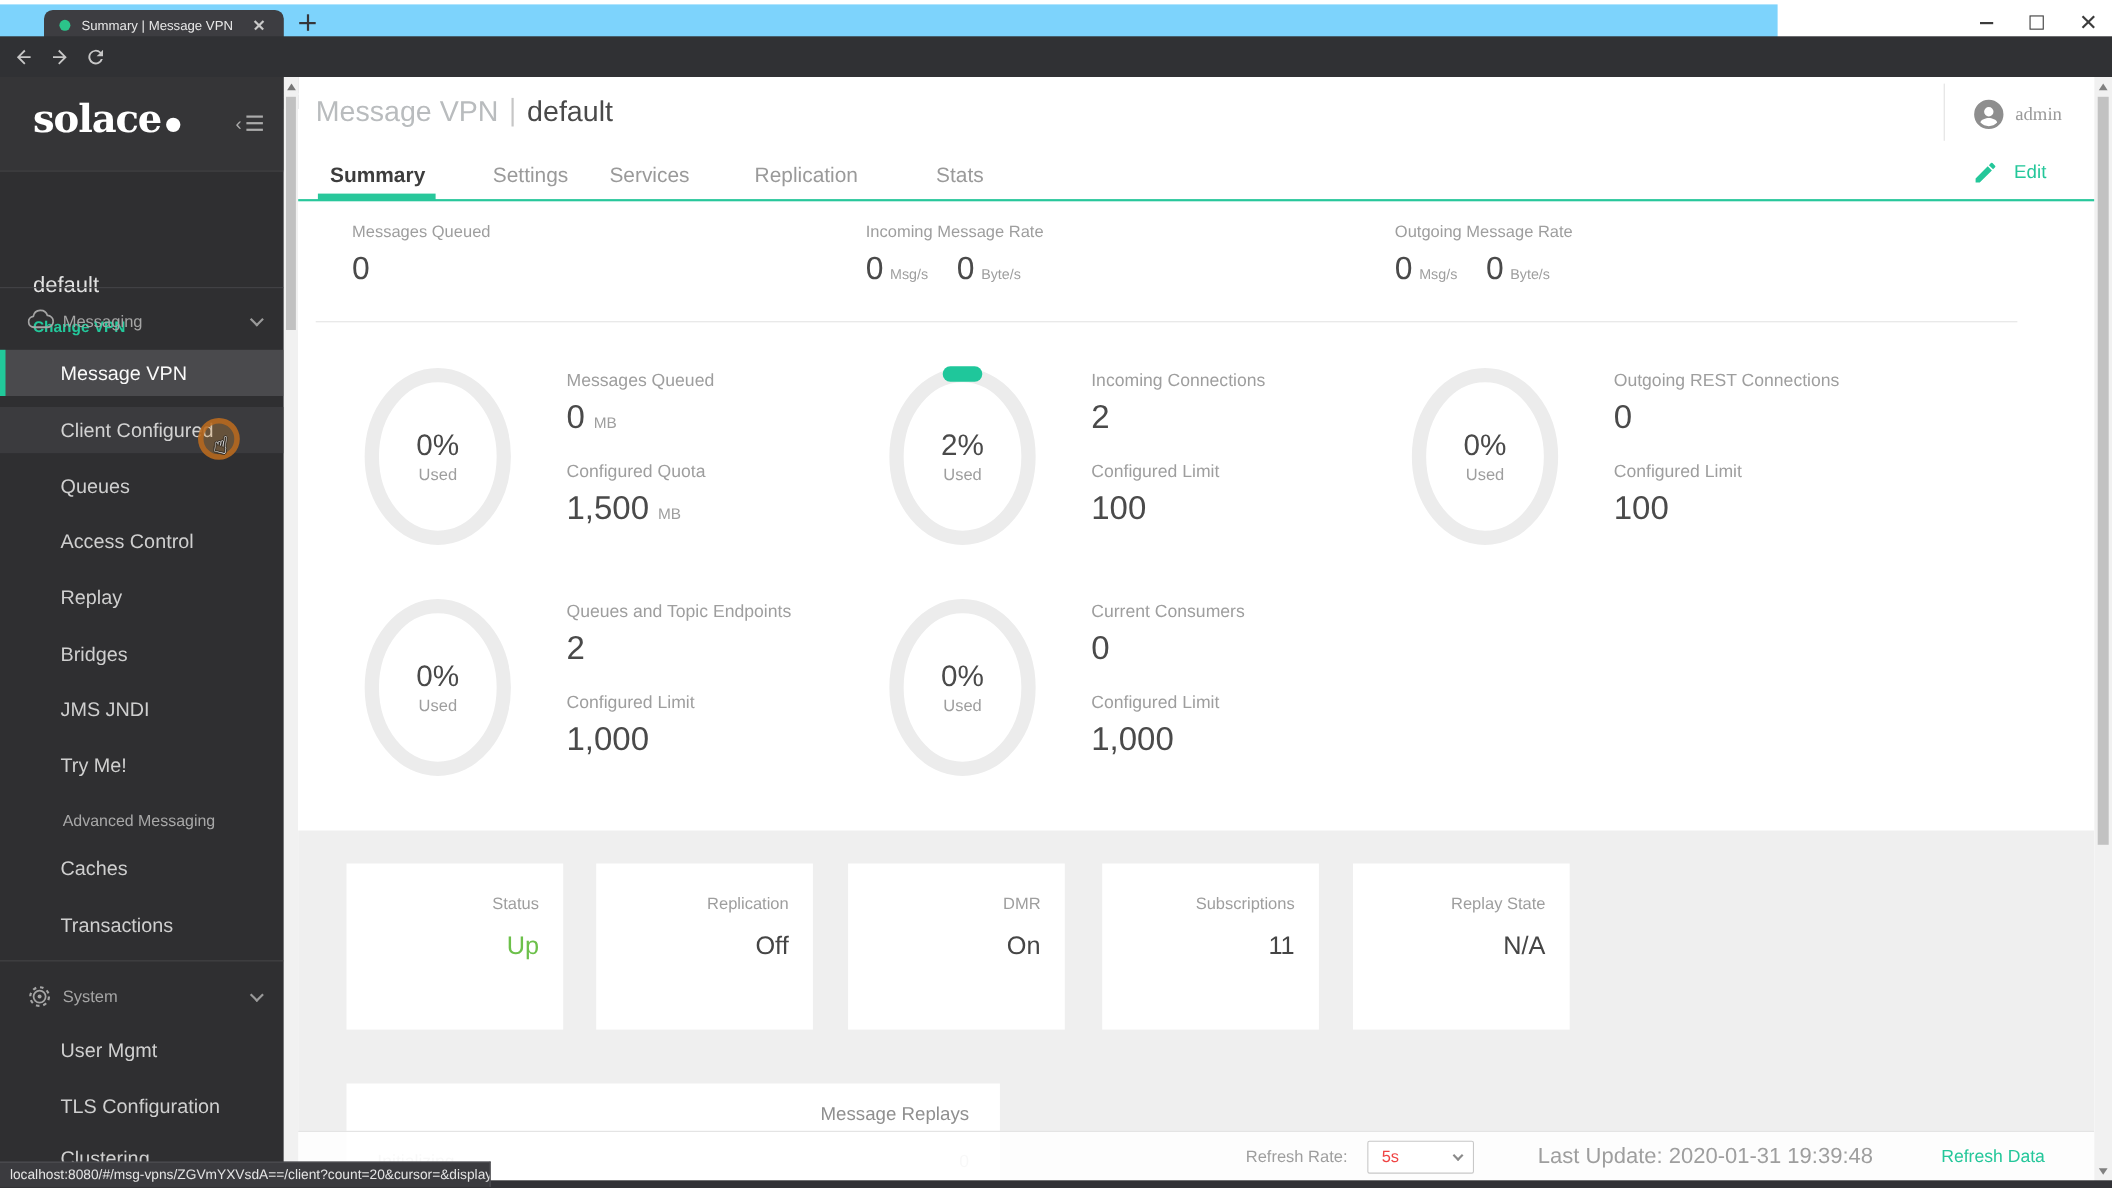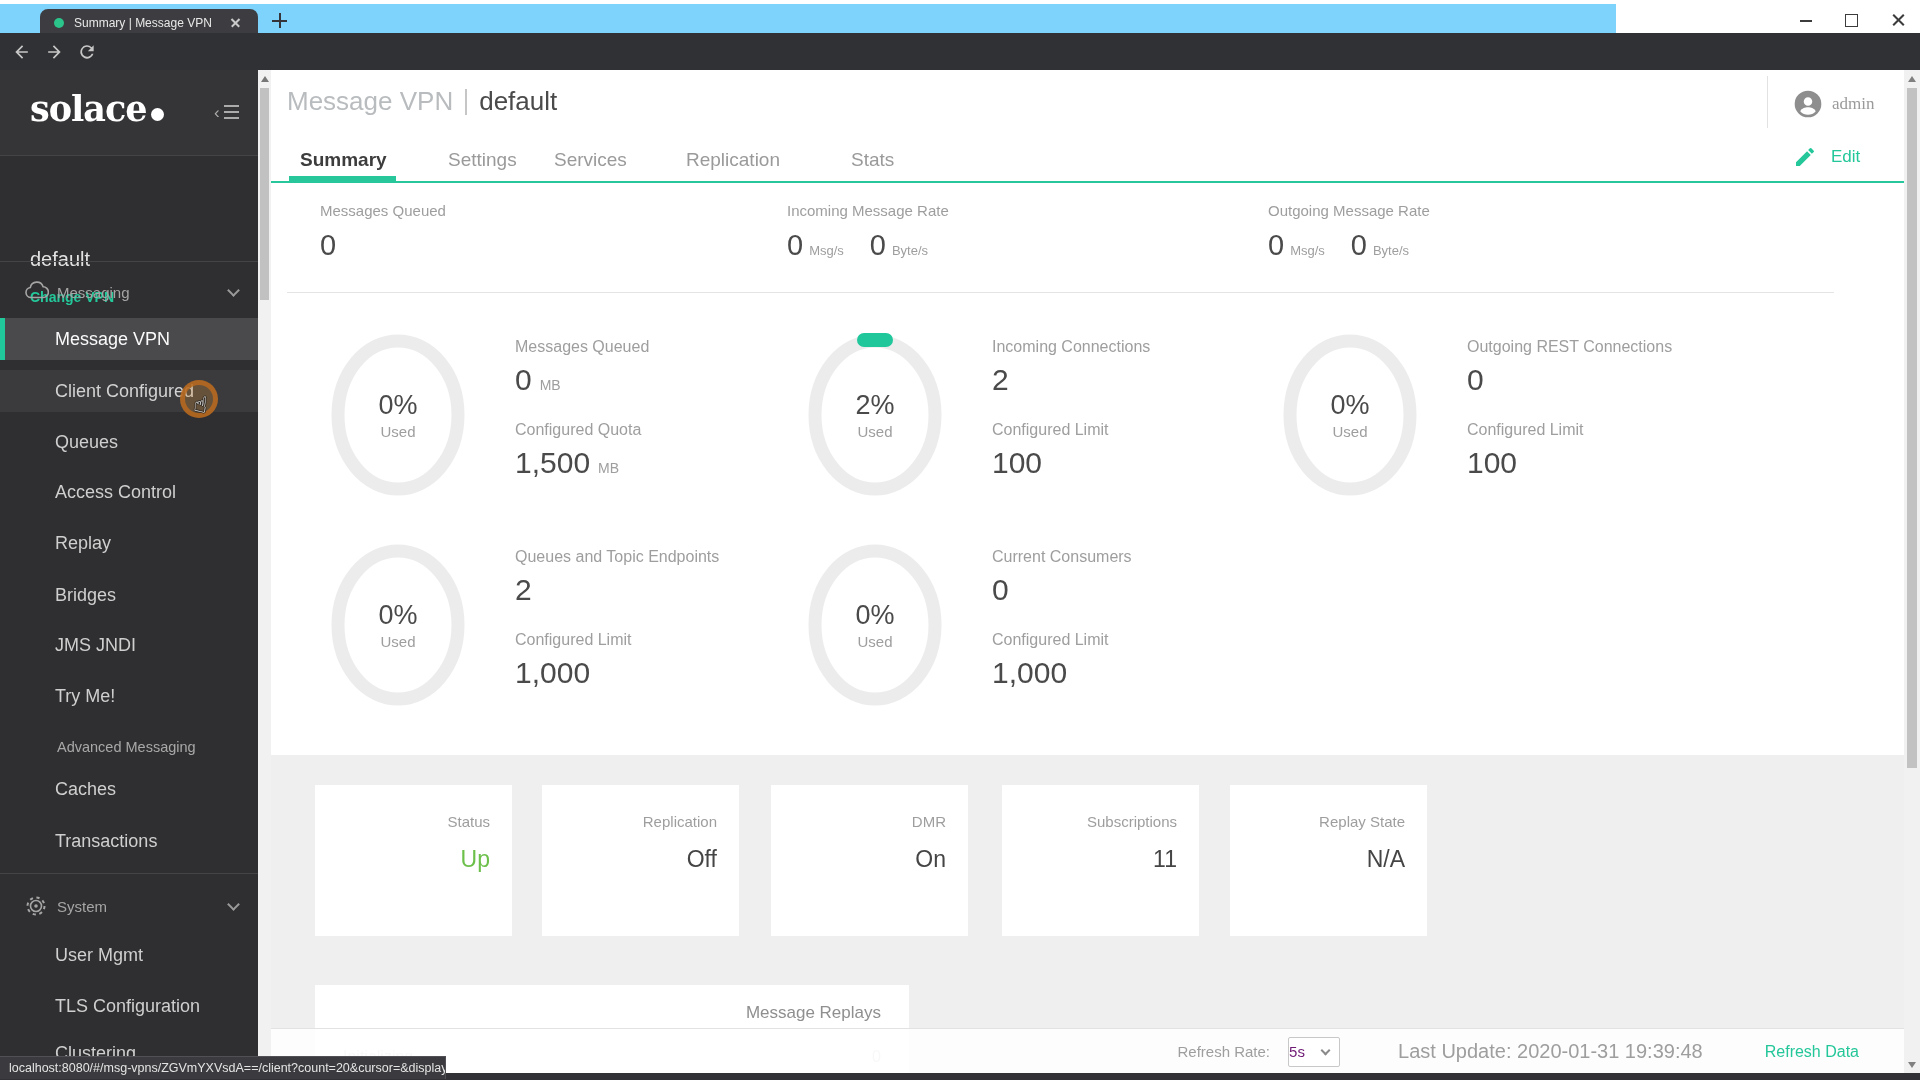--- a/index.html
+++ b/index.html
@@ -104,21 +104,21 @@
   .card .clbl { font-size:15px; color:#9E9E9E; }
   .card .cval { font-size:23px; color:#454545; margin-top:16px; }
   .card .cval.up { color:#6CC04A; }
   .replays-card { position:absolute; left:44px; top:230px; width:594px; height:130px; background:#FFF; }
   .replays-title { position:absolute; right:28px; top:18px; font-size:17px; color:#8F8F8F; }
   .replay-row { position:absolute; left:28px; right:28px; height:24px; font-size:16px; color:#CFCFCF; }
   .replay-row .rv { float:right; }
 
   .footer { position:absolute; left:0; top:958px; width:1633px; height:46px; background:rgba(255,255,255,0.86); border-top:1px solid #E2E2E2; display:flex; align-items:center; justify-content:flex-end; padding-right:45px; }
   .f-lbl { font-size:15px; color:#9E9E9E; }
-  .f-select { width:52px; height:30px; border:1px solid #C8C8C8; border-radius:2px; background:#FFF; margin-left:18px; position:relative; font-size:15px; color:#701a75; line-height:28px; }
+  .f-select { width:97px; height:30px; border:1px solid #C8C8C8; border-radius:2px; background:#FFF; margin-left:18px; position:relative; font-size:15px; color:#ef4444; line-height:28px; padding-left:12px; }
   .f-select .chev { right:10px; top:9px; width:7px; height:7px; border-color:#8A8A8A; }
   .f-last { font-size:20px; color:#9E9E9E; margin-left:58px; }
   .f-refresh { font-size:16px; color:#24C79A; margin-left:62px; }
 
   
   .win-scroll { position:absolute; left:1904px; top:70px; width:16px; height:1010px; background:#F1F1F1; }
   .win-scroll .up { position:absolute; left:4px; top:6px; width:0; height:0; border-left:4px solid transparent; border-right:4px solid transparent; border-bottom:6px solid #808080; }
   .win-scroll .down { position:absolute; left:4px; bottom:12px; width:0; height:0; border-left:4px solid transparent; border-right:4px solid transparent; border-top:6px solid #808080; }
   .win-scroll .thumb { position:absolute; left:3px; top:18px; width:10px; height:680px; background:#C2C2C2; }
 

